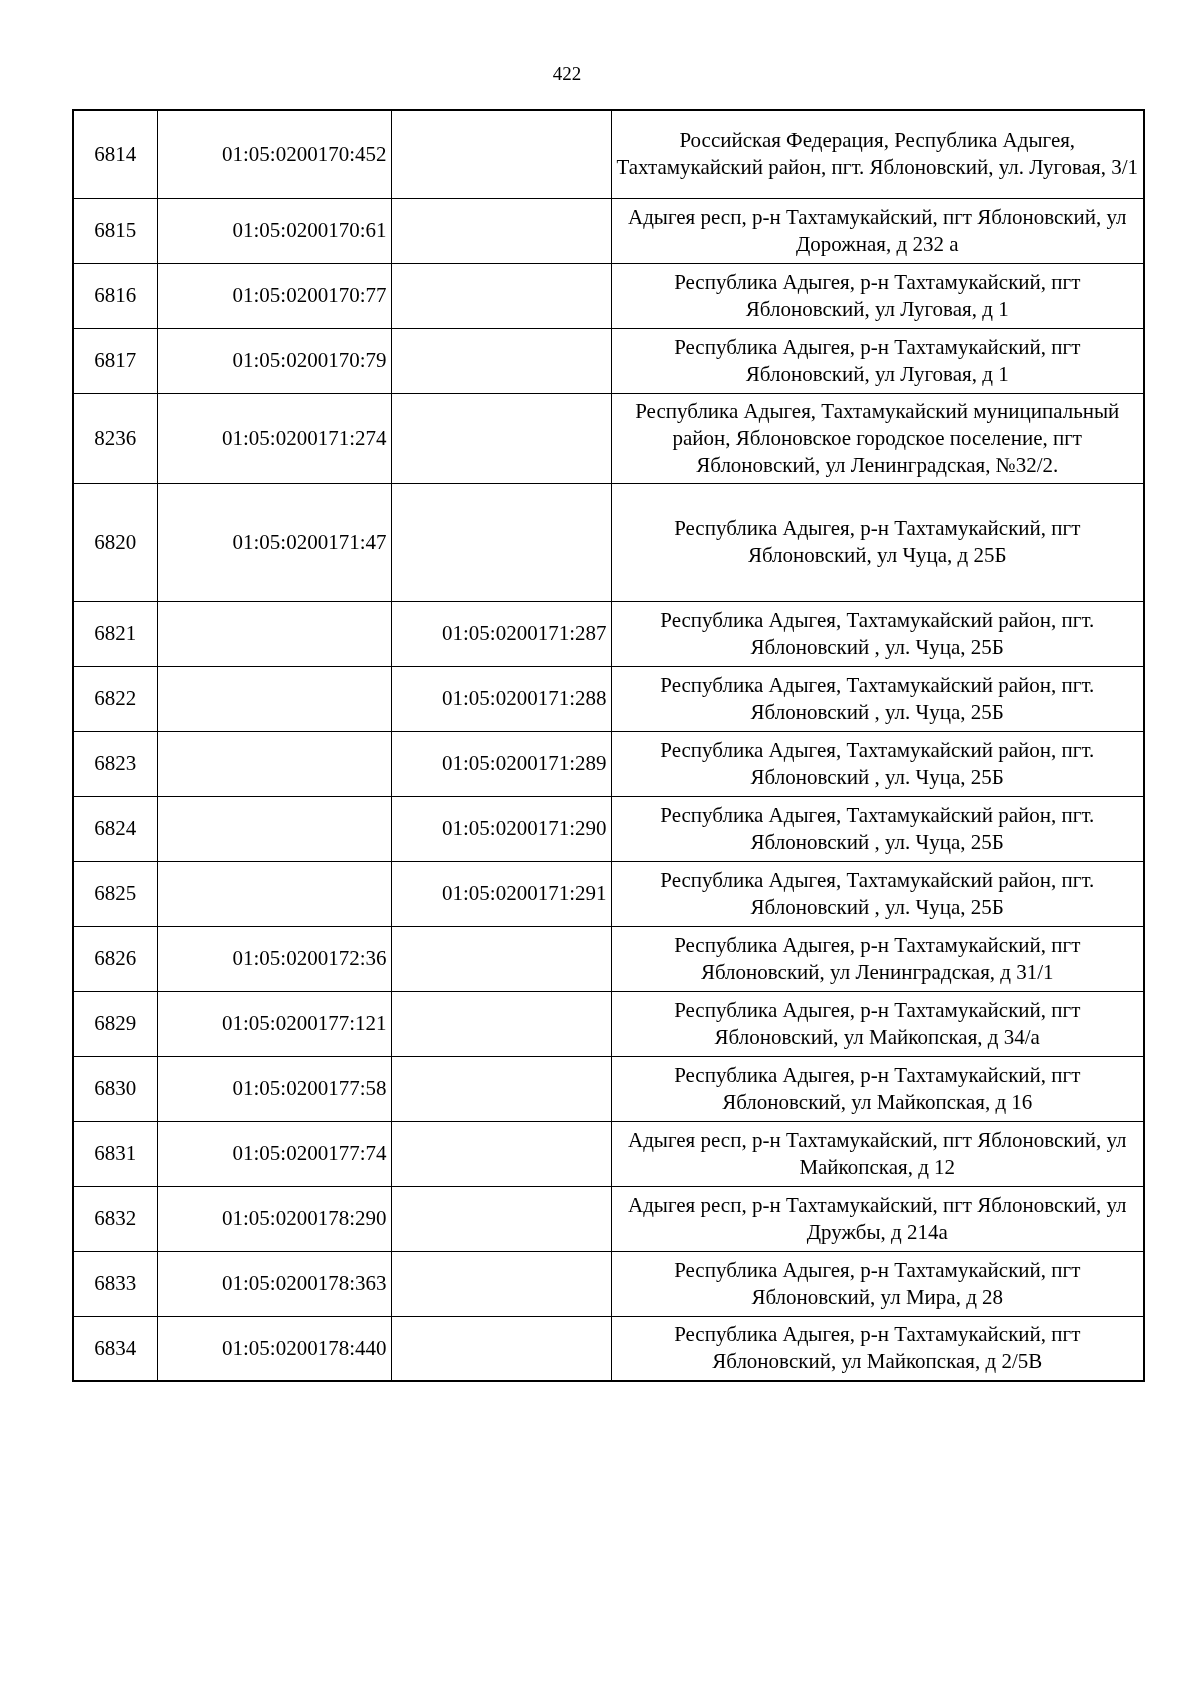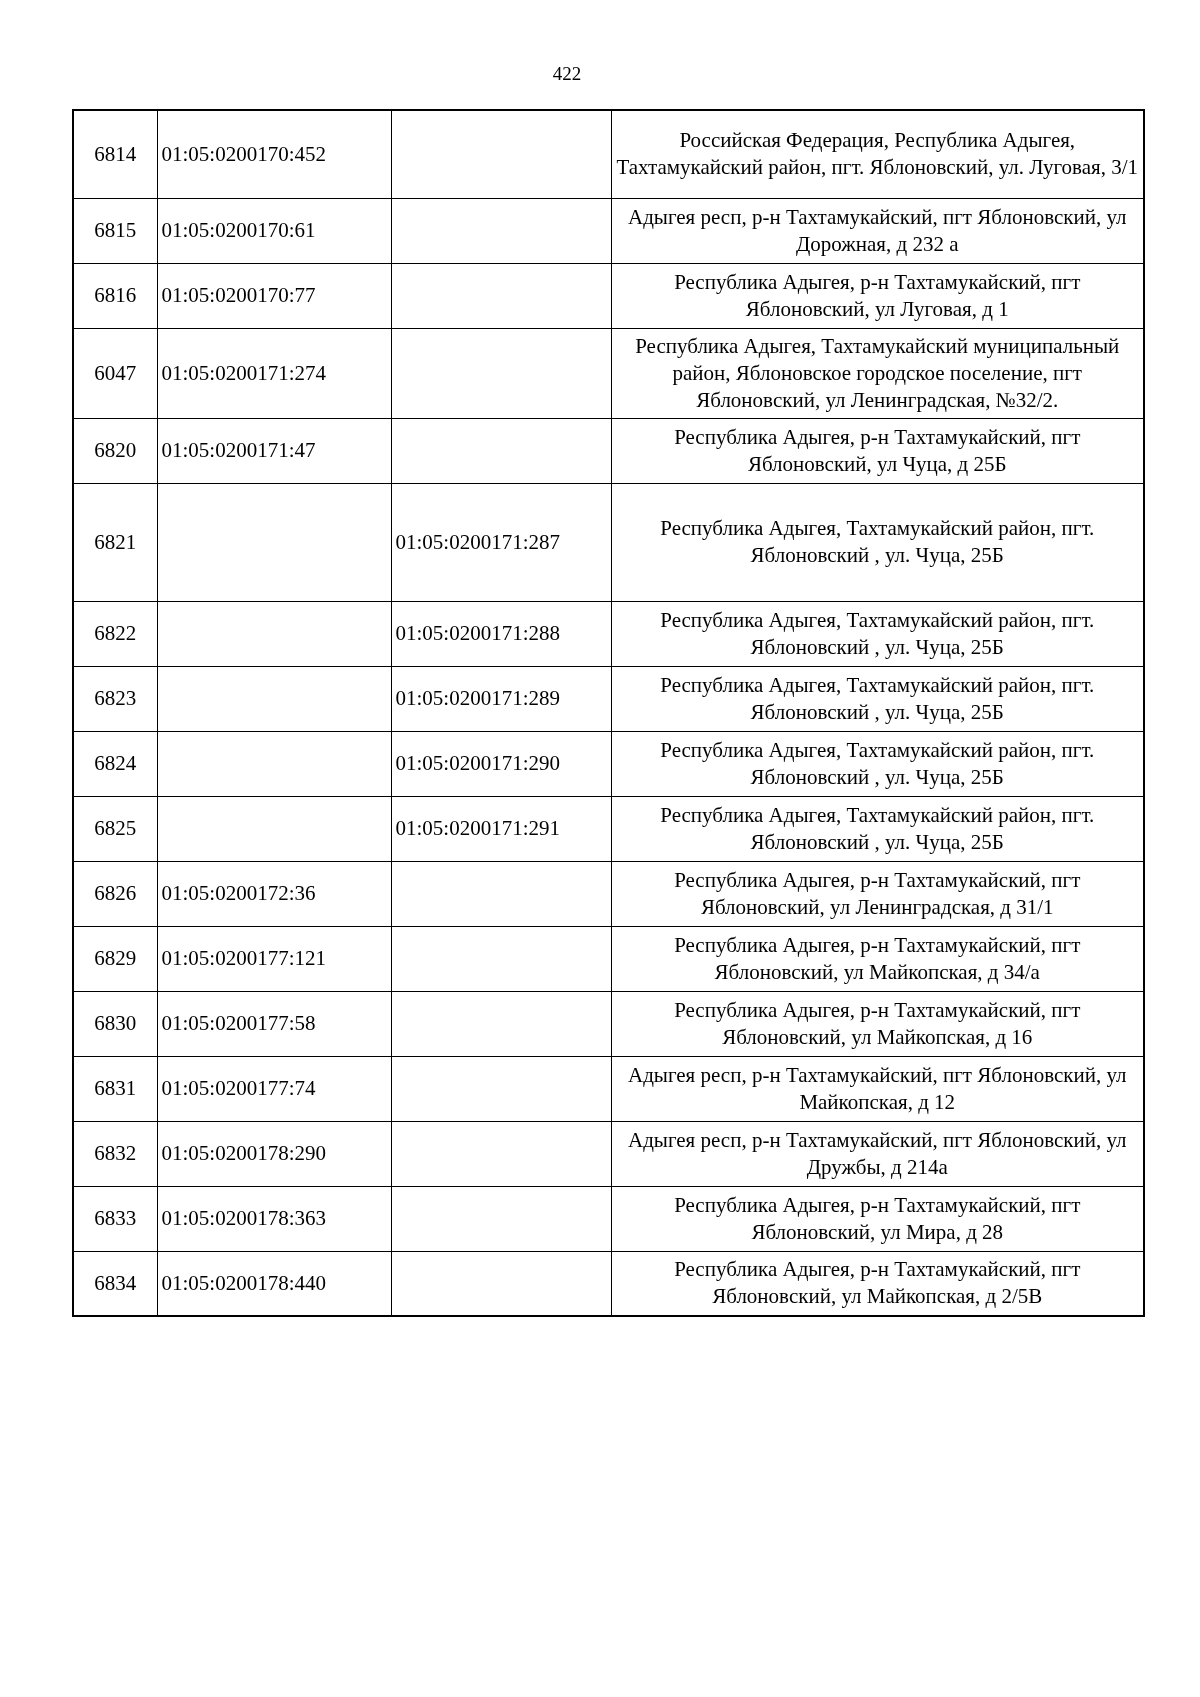--- a/index.html
+++ b/index.html
@@ -42,21 +42,21 @@
     height: 65px;
   }
   
   table.records tr:nth-child(1) { height: 88px; }
   table.records tr:nth-child(6) { height: 118px; }
   td.cell-num {
     text-align: center;
     margin-left: 8px;
   }
   td.cell-cad {
-    text-align: left;
+    text-align: right;
   }
   td.cell-addr {
     text-align: center;
     padding: 4px 72px 4px 10px;
   }
 </style>
 </head>
 <body>
 
 <div class="page-number">422</div>
@@ -83,24 +83,30 @@
     <td class="cell-addr">Адыгея респ, р-н Тахтамукайский, пгт Яблоновский, ул Дорожная, д 232 а</td>
   </tr>
 
   <tr>
     <td class="cell-num">6816</td>
     <td class="cell-cad">01:05:0200170:77</td>
     <td class="cell-cad"></td>
     <td class="cell-addr">Республика Адыгея, р-н Тахтамукайский, пгт Яблоновский, ул Луговая, д 1</td>
   </tr>
 
-
-
-  <tr>
-    <td class="cell-num">6047</td>
+  <tr>
+    <td class="cell-num">6817</td>
+    <td class="cell-cad">01:05:0200170:79</td>
+    <td class="cell-cad"></td>
+    <td class="cell-addr">Республика Адыгея, р-н Тахтамукайский, пгт Яблоновский, ул Луговая, д 1</td>
+  </tr>
+
+
+  <tr>
+    <td class="cell-num">8236</td>
     <td class="cell-cad">01:05:0200171:274</td>
     <td class="cell-cad"></td>
     <td class="cell-addr">Республика Адыгея, Тахтамукайский муниципальный район, Яблоновское городское поселение, пгт Яблоновский, ул Ленинградская, №32/2.</td>
   </tr>
 
   <tr>
     <td class="cell-num">6820</td>
     <td class="cell-cad">01:05:0200171:47</td>
     <td class="cell-cad"></td>
     <td class="cell-addr">Республика Адыгея, р-н Тахтамукайский, пгт Яблоновский, ул Чуца, д 25Б</td>

